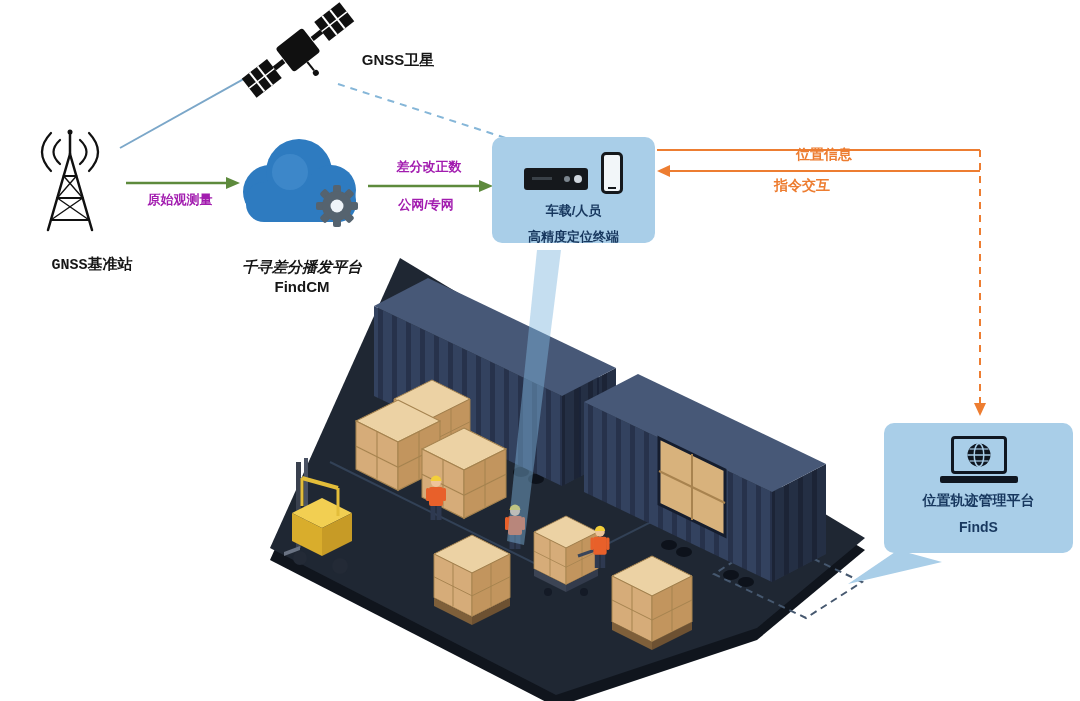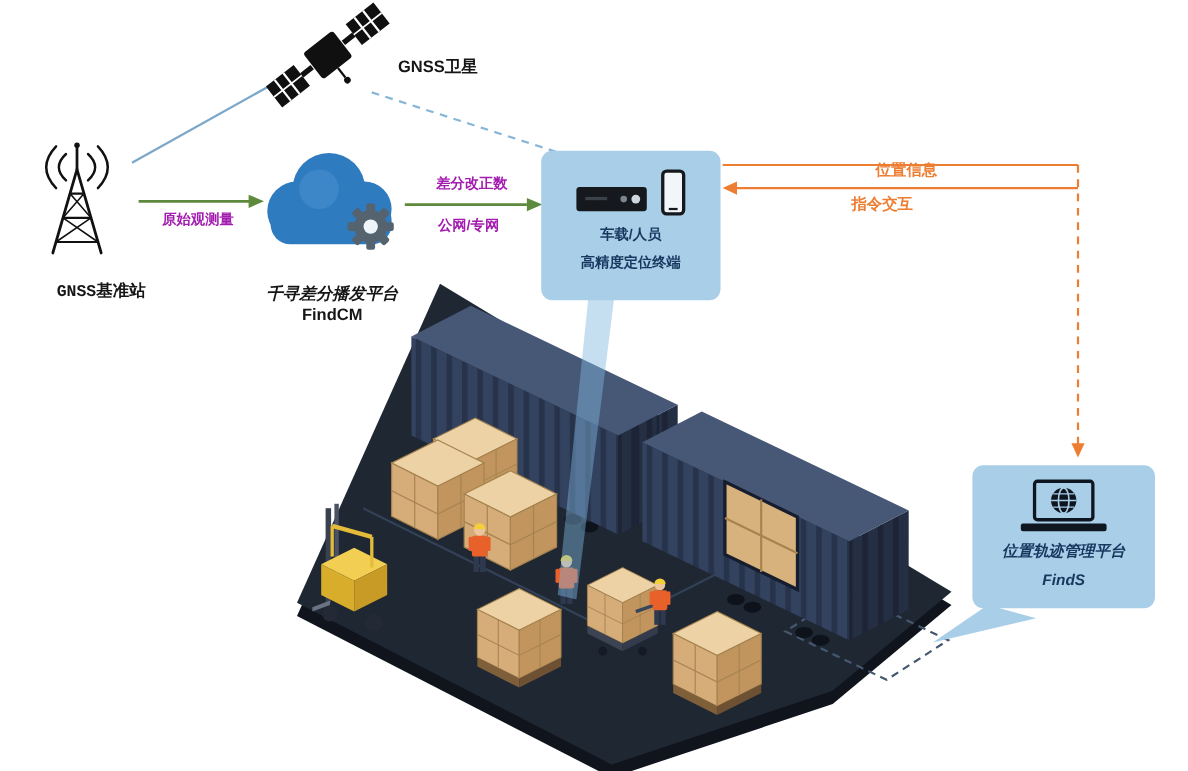--- a/index.html
+++ b/index.html
@@ -11,36 +11,36 @@
   .lbl { position:absolute; z-index:3; white-space:nowrap; transform:translateX(-50%);
          text-align:center; color:#111; }
   .lbl-black  { font-size:15px; font-weight:bold; color:#161616;margin-top:15px; }
   .lbl-flow   { font-size:13px; font-weight:600; color:#a21caf; }
   .lbl-orange { font-size:14px; font-weight:bold; color:#ed7d31; }
 
   .panel { position:absolute; z-index:2; background:#a9cee8; border-radius:10px;
            display:flex; flex-direction:column; align-items:center; }
   .panel .caption { color:#17375e; font-weight:bold; text-align:center; }
 
-  .panel-terminal { left:492px; top:137px; width:163px; height:136px; padding-top:15px; }
+  .panel-terminal { left:492px; top:137px; width:163px; height:106px; padding-top:15px; }
   .panel-terminal .icons { display:flex; align-items:flex-end; gap:13px; height:44px; }
   .panel-terminal .caption { font-size:13px; line-height:18px; margin-top:8px; }
 
   .device-icon { width:64px; height:22px; background:#15181c; border-radius:3px;
                  position:relative; margin-bottom:4px; }
   .device-slot { position:absolute; left:8px; top:9px; width:20px; height:3px; background:#3a4148; }
   .device-knob-a { position:absolute; right:6px;  top:7px; width:8px; height:8px;
                    border-radius:50%; background:#cfd6dd; }
   .device-knob-b { position:absolute; right:18px; top:8px; width:6px; height:6px;
                    border-radius:50%; background:#7c868f; }
   .phone-icon { width:22px; height:42px; border:3px solid #15181c; border-radius:5px;
                 background:#f2f6f9; position:relative; }
   .phone-bar  { position:absolute; left:4px; bottom:2px; width:8px; height:2px; background:#15181c; }
 
-  .panel-finds { left:884px; top:423px; width:166px; height:130px; padding-top:13px;font-style:italic; }
+  .panel-finds { left:884px; top:423px; width:189px; height:130px; padding-top:13px; }
   .panel-finds .caption { font-size:14px; line-height:20px; margin-top:7px; }
   .laptop { display:flex; flex-direction:column; align-items:center; }
   .lap-screen { width:56px; height:38px; border:3px solid #0f1620; border-radius:4px;
                 display:flex; align-items:center; justify-content:center; }
   .lap-base { width:78px; height:7px; background:#0f1620; border-radius:2px; margin-top:2px; }
 </style>
 </head>
 <body>
 
 <div class="stage">

